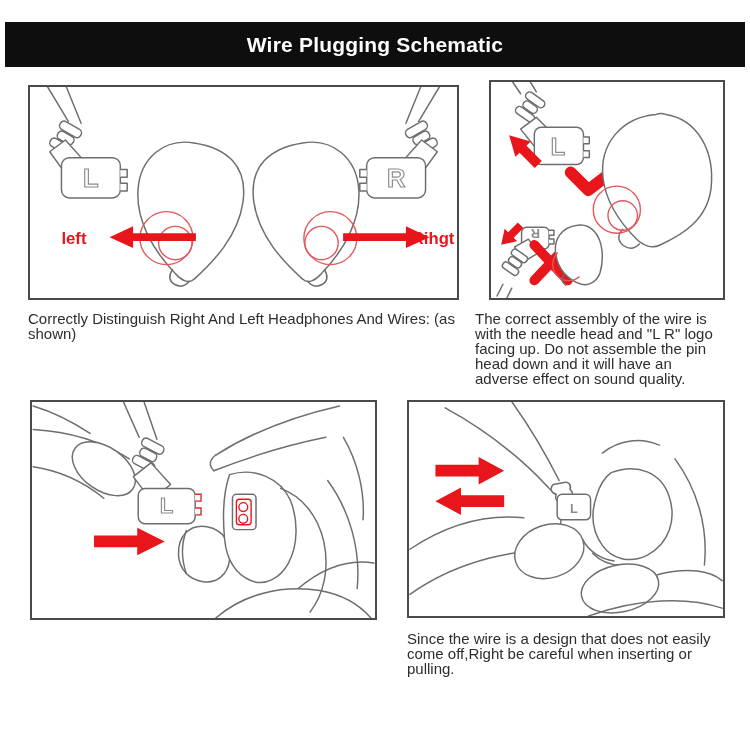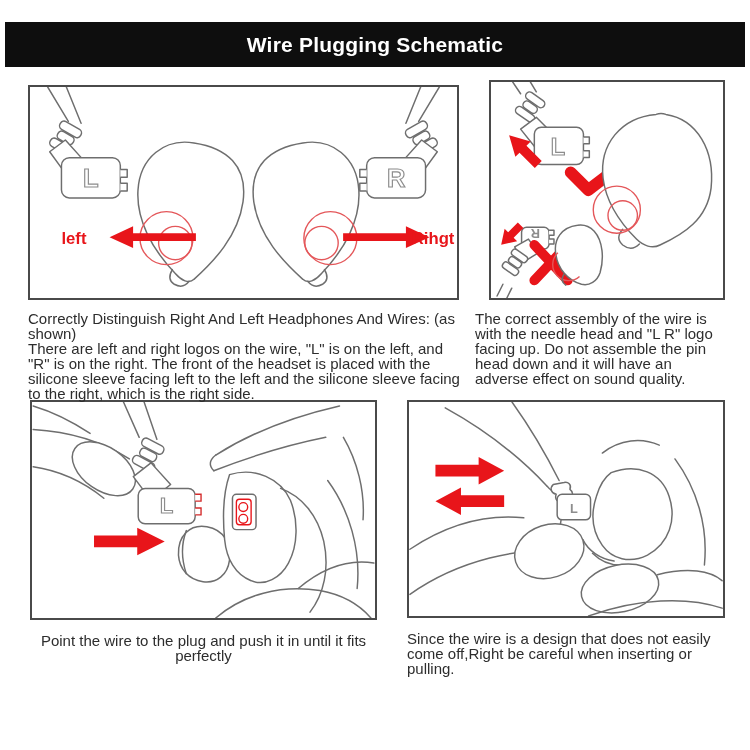--- a/index.html
+++ b/index.html
@@ -239,28 +239,24 @@
         <path class="ln" d="M252,176 C284,168 306,172 318,182"></path>
         <path class="ln" d="M182,218 C232,200 282,198 318,210"></path>
         <path class="ln" d="M270,58 C292,88 304,126 300,166"></path>
         <path class="ln" d="M196,52 C214,38 236,36 254,44"></path>
       </g>
     </svg>
   </div>
 
   <div class="cap" id="cap-tl">
     <div>Correctly Distinguish Right And Left Headphones And Wires: (as shown)</div>
-    <div>There are left and right logos on the wire, "L" is on the left, and "R" is on the right. The front of the headset is placed with the silicone sleeve facing left to the left and the silicone sleeve facing to the right, which is the right side.</div>
   </div>
 
   <div class="cap" id="cap-tr">
     <div>The correct assembly of the wire is with the needle head and "L R" logo facing up. Do not assemble the pin head down and it will have an adverse effect on sound quality.</div>
   </div>
 
-  <div class="cap" id="cap-bl">
-    <div>Point the wire to the plug and push it in until it fits perfectly</div>
-  </div>
 
   <div class="cap" id="cap-br">
     <div>Since the wire is a design that does not easily come off,Right be careful when inserting or pulling.</div>
   </div>
 
 </div>
 
 </body></html>

